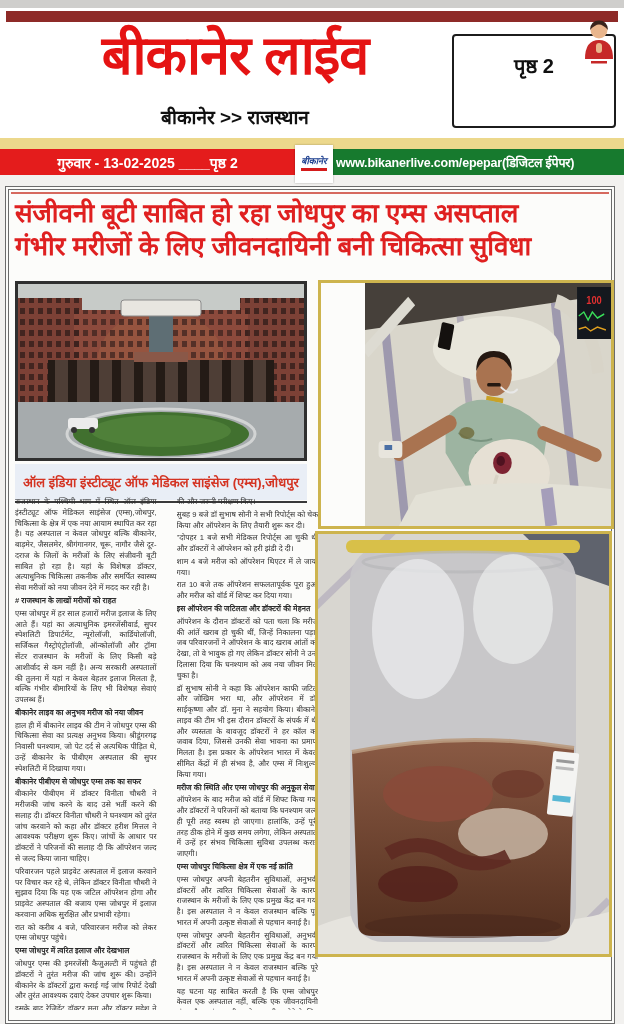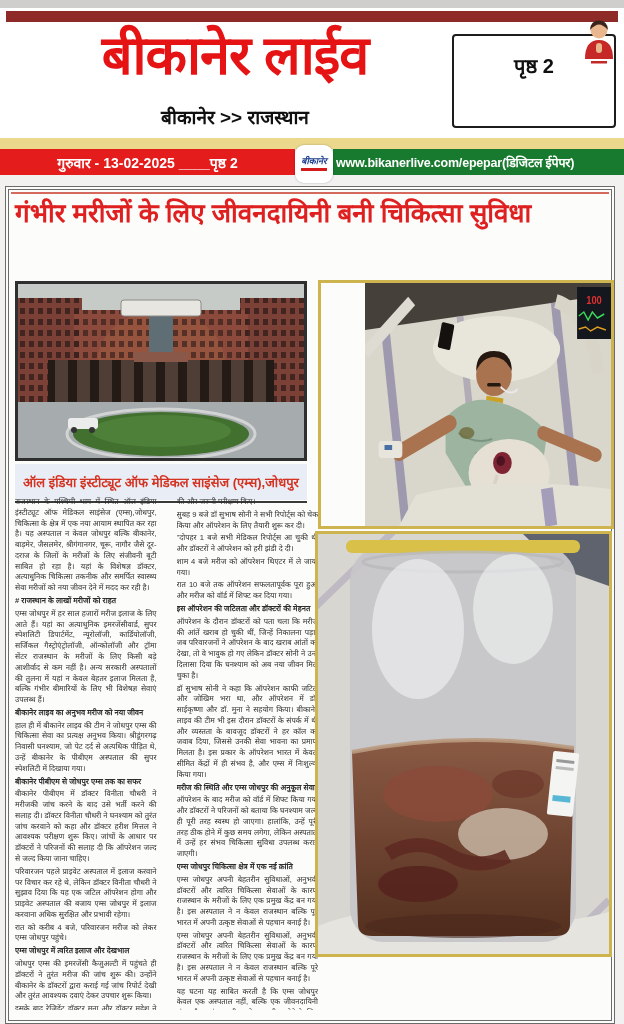--- a/index.html
+++ b/index.html
@@ -13,21 +13,21 @@
         font-size:19px;font-weight:700;color:#101010;}
   .pagebox{position:absolute;left:452px;top:26px;width:160px;height:90px;background:#fff;
         border:2px solid #1c1c1c;border-radius:4px;}
   .pagebox-label{margin-top:16px;text-align:center;font-size:20px;font-weight:700;color:#101010;}
   .mascot{position:absolute;top:-19px;right:-3px;width:36px;height:50px;}
   .yellowstrip{position:absolute;left:0;top:130px;width:624px;height:11px;background:var(--strip_yellow,#ecd88c);}
   .datebar{position:absolute;left:0;top:141px;width:624px;height:26px;display:flex;align-items:stretch;}
   .datebar-red{width:295px;background:var(--bar_red,#e41c1c);color:#fff;display:flex;align-items:center;
         justify-content:center;font-weight:700;font-size:14px;}
   .datebar-logo{width:38px;height:38px;margin-top:-4px;background:#fff;z-index:2;display:flex;flex-direction:column;
-        align-items:center;justify-content:center;box-shadow:0 0 2px rgba(0,0,0,.3);border-radius:9px;}
+        align-items:center;justify-content:center;box-shadow:0 0 2px rgba(0,0,0,.3);}
   .datebar-logo .logo-word{font-size:9px;font-weight:700;font-style:italic;color:#1d3f8f;line-height:1;}
   .datebar-logo .logo-underline{width:26px;height:3px;background:#d41b1b;margin-top:2px;}
   .datebar-green{flex:1;background:var(--bar_green,#177a2e);color:#fff;font-weight:700;font-size:12.5px;
         display:flex;align-items:center;padding-left:3px;letter-spacing:-0.2px;}
   .article-frame{position:absolute;left:5px;top:178px;width:610px;height:838px;background:#fcfcfa;
         border:1px solid var(--frame_border,#6b6b6b);box-sizing:border-box;}
   .article-frame::before{content:"";position:absolute;inset:2px;border:1px solid var(--frame_border,#6b6b6b);pointer-events:none;}
   .frame-redline{position:absolute;left:5px;right:5px;top:5px;height:2px;background:#cc4437;opacity:.8;}
   .headline{position:absolute;left:9px;top:10px;width:594px;color:var(--headline_red,#df2020);
         font-weight:700;font-size:26px;line-height:1.27;}
@@ -75,20 +75,21 @@
       <span class="logo-word">बीकानेर</span>
       <span class="logo-underline"></span>
     </div>
     <div class="datebar-green">www.bikanerlive.com/epepar(डिजिटल ईपेपर)</div>
   </div>
 
   <div class="article-frame">
     <div class="frame-redline"></div>
 
     <div class="headline">
+      <div>संजीवनी बूटी साबित हो रहा जोधपुर का एम्स असप्ताल</div>
       <div>गंभीर मरीजों के लिए जीवनदायिनी बनी चिकित्सा सुविधा</div>
     </div>
 
     <div class="photo building-photo">
       <svg viewBox="0 0 286 174" preserveAspectRatio="none">
         <defs>
           <pattern id="win" width="9" height="11" patternUnits="userSpaceOnUse">
             <rect x="2" y="2" width="5" height="6" fill="#38201c"></rect>
           </pattern>
           <pattern id="pil" width="22" height="42" patternUnits="userSpaceOnUse">

